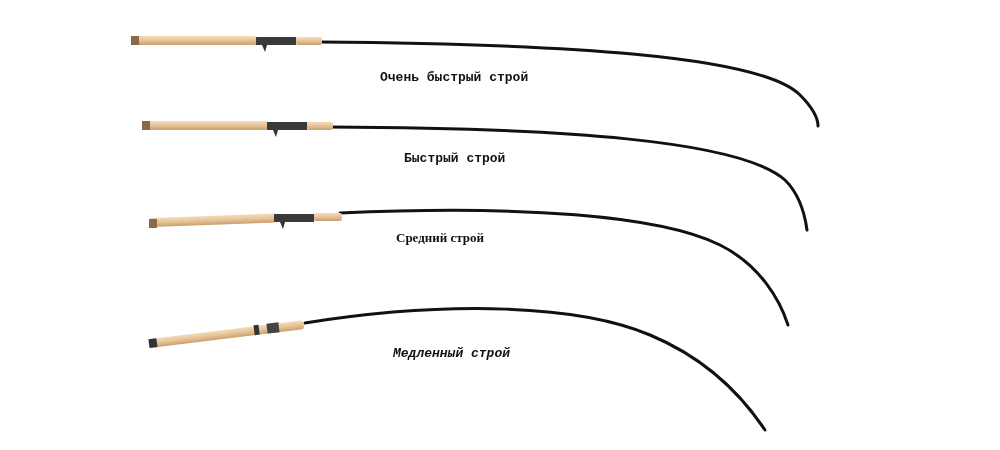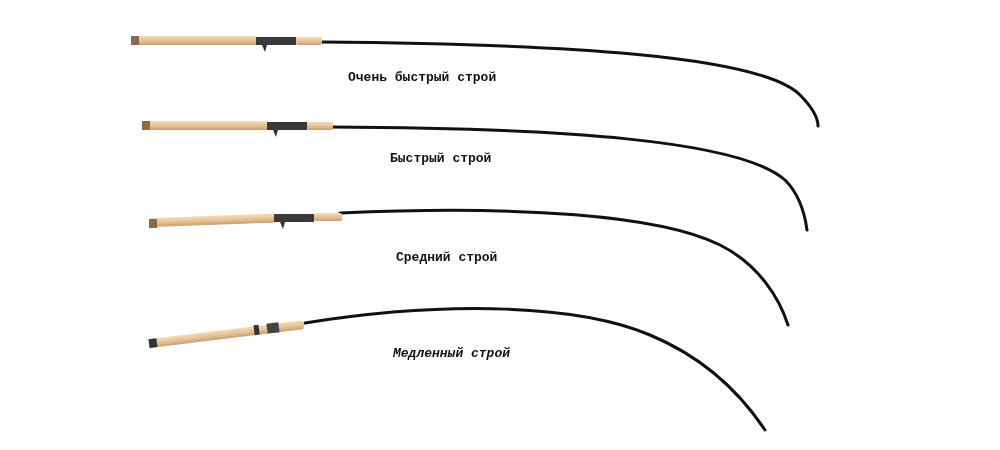--- a/index.html
+++ b/index.html
@@ -50,16 +50,16 @@
     <path d="M305 323 C 450 300, 580 305, 650 335 C 710 360, 745 400, 765 430" stroke="#111" stroke-width="3" fill="none" stroke-linecap="round"></path>
     <g transform="rotate(-7 150 344)">
       <rect x="150" y="339" width="155" height="9" rx="3" fill="url(#cork)"></rect>
       <rect x="149" y="339" width="8" height="9" fill="#333"></rect>
       <rect x="255" y="338" width="5" height="10" fill="#333"></rect>
       <rect x="268" y="338" width="12" height="10" fill="#444"></rect>
     </g>
   </g>
 </svg>
 
-<div class="label" style="left:348px; top:70px;">Очень быстрый строй</div>
-<div class="label" style="left:390px; top:151px;">Быстрый строй</div>
-<div class="label" style="left:396px; top:250px;">Средний строй</div>
+<div class="label" style="left:380px; top:70px;">Очень быстрый строй</div>
+<div class="label" style="left:404px; top:151px;">Быстрый строй</div>
+<div class="label" style="left:396px; top:230px;font-family:Liberation Serif, serif;">Средний строй</div>
 <div class="label" style="left:393px; top:346px;font-style:italic;">Медленный строй</div>
 
 </body></html>

